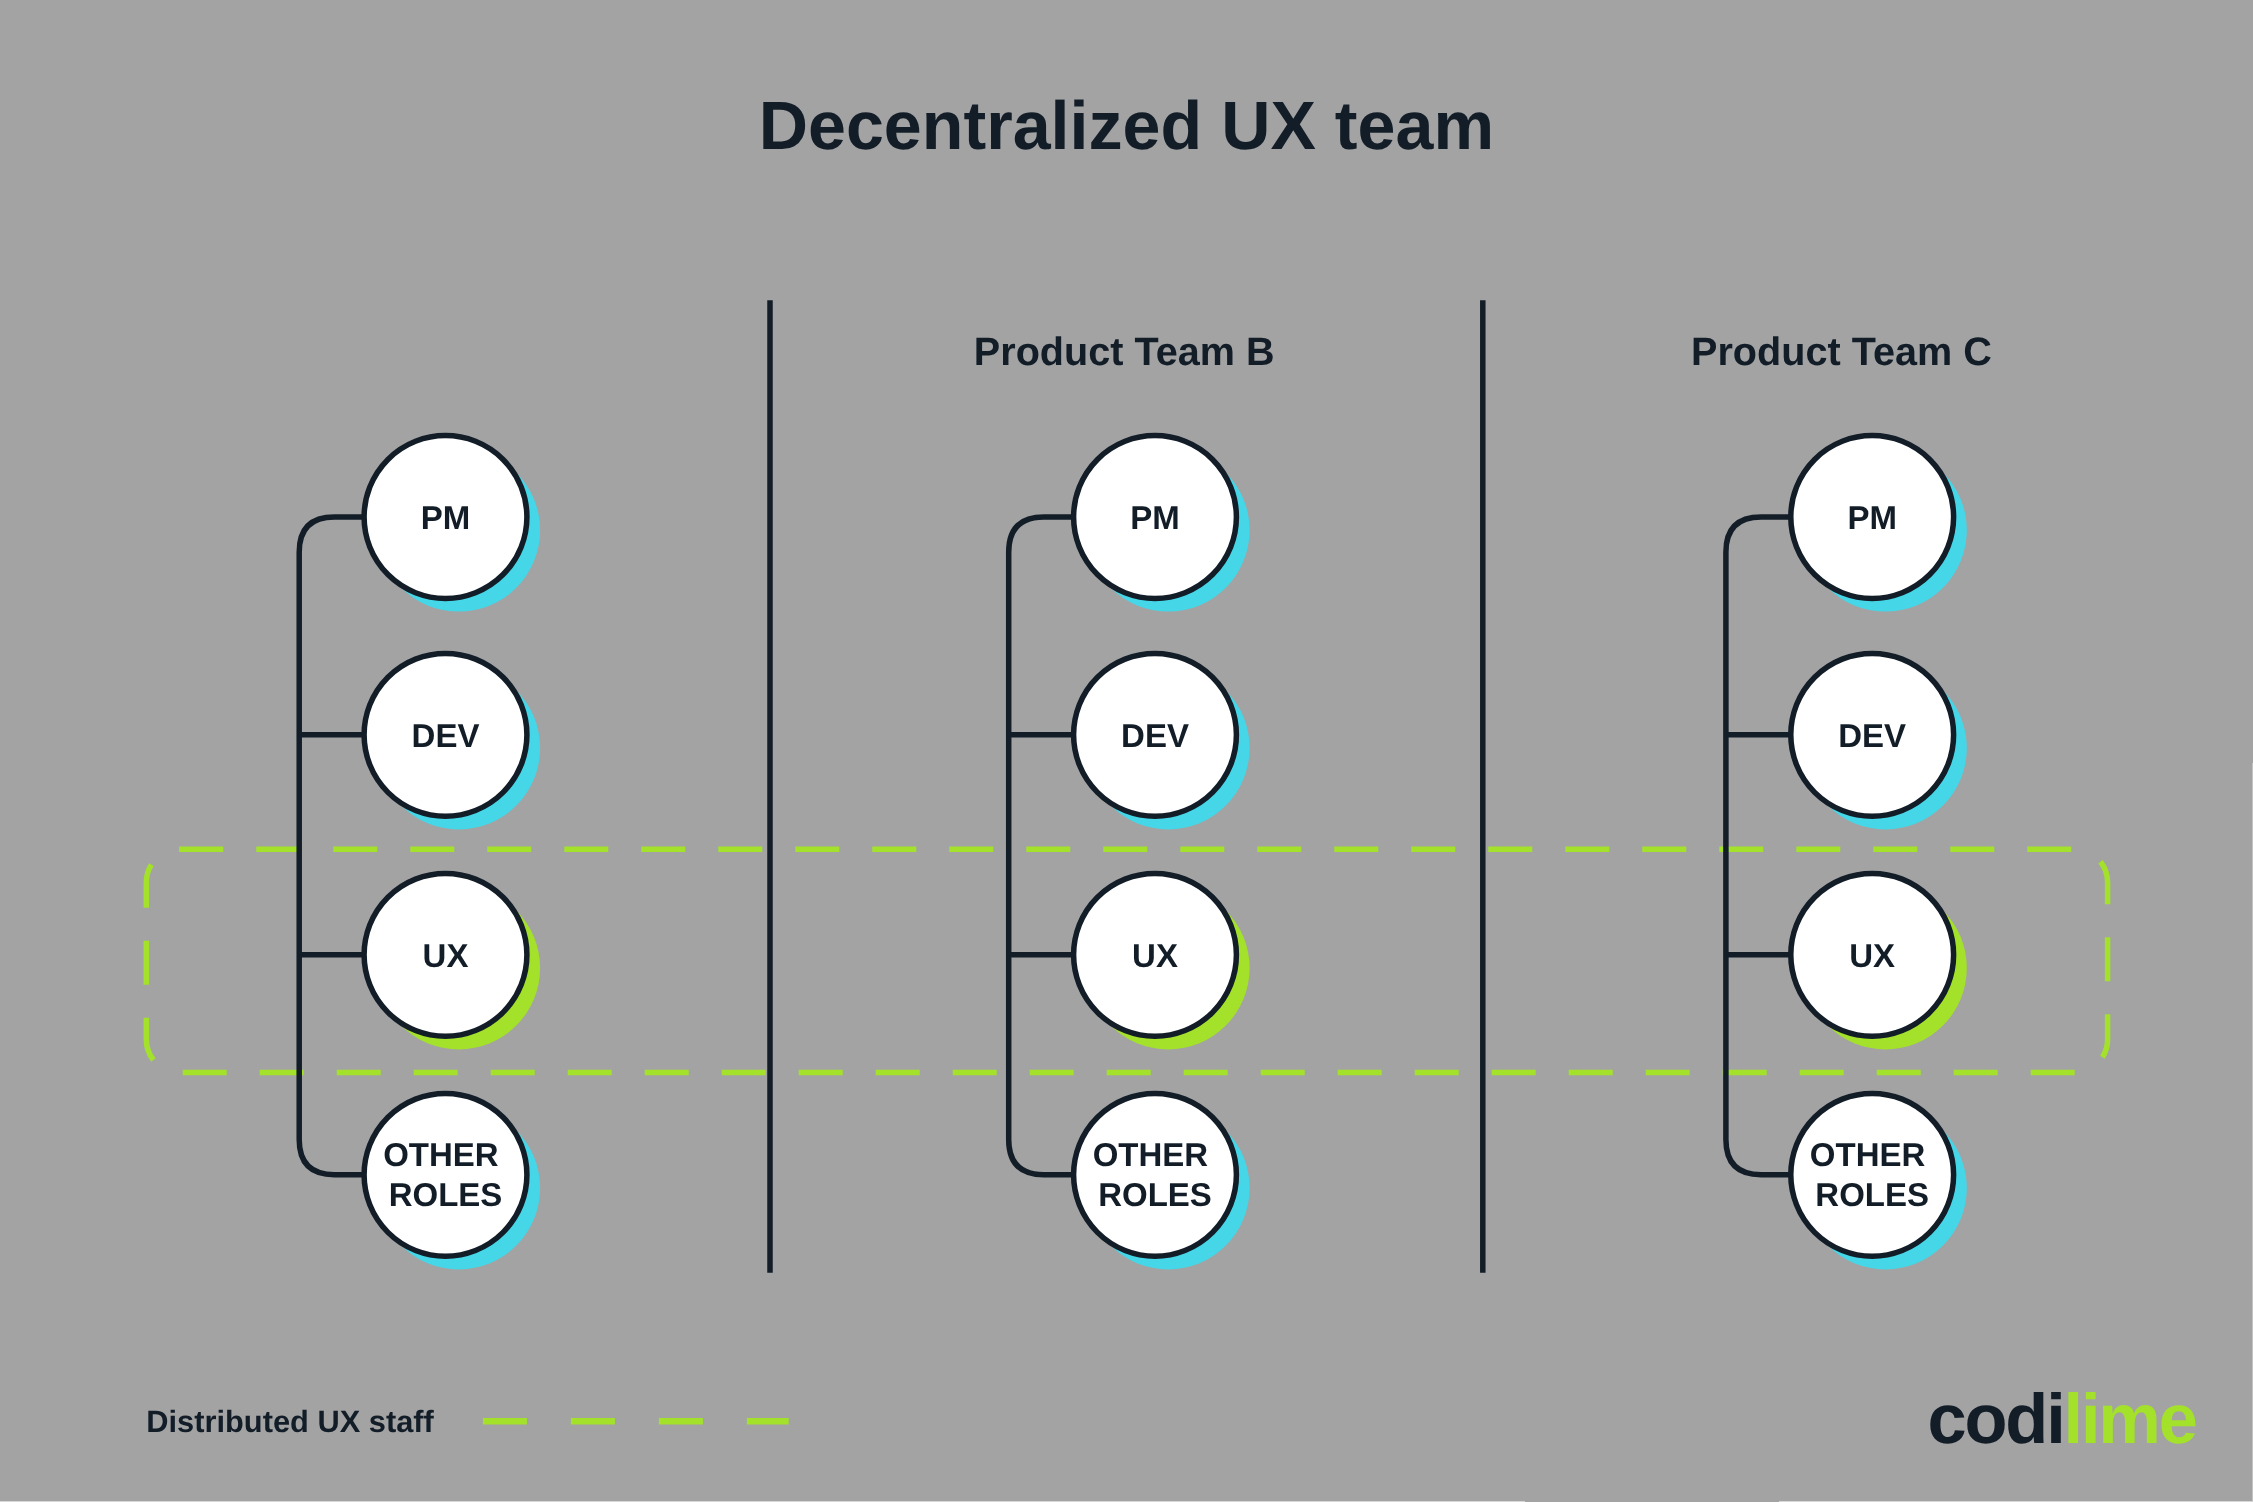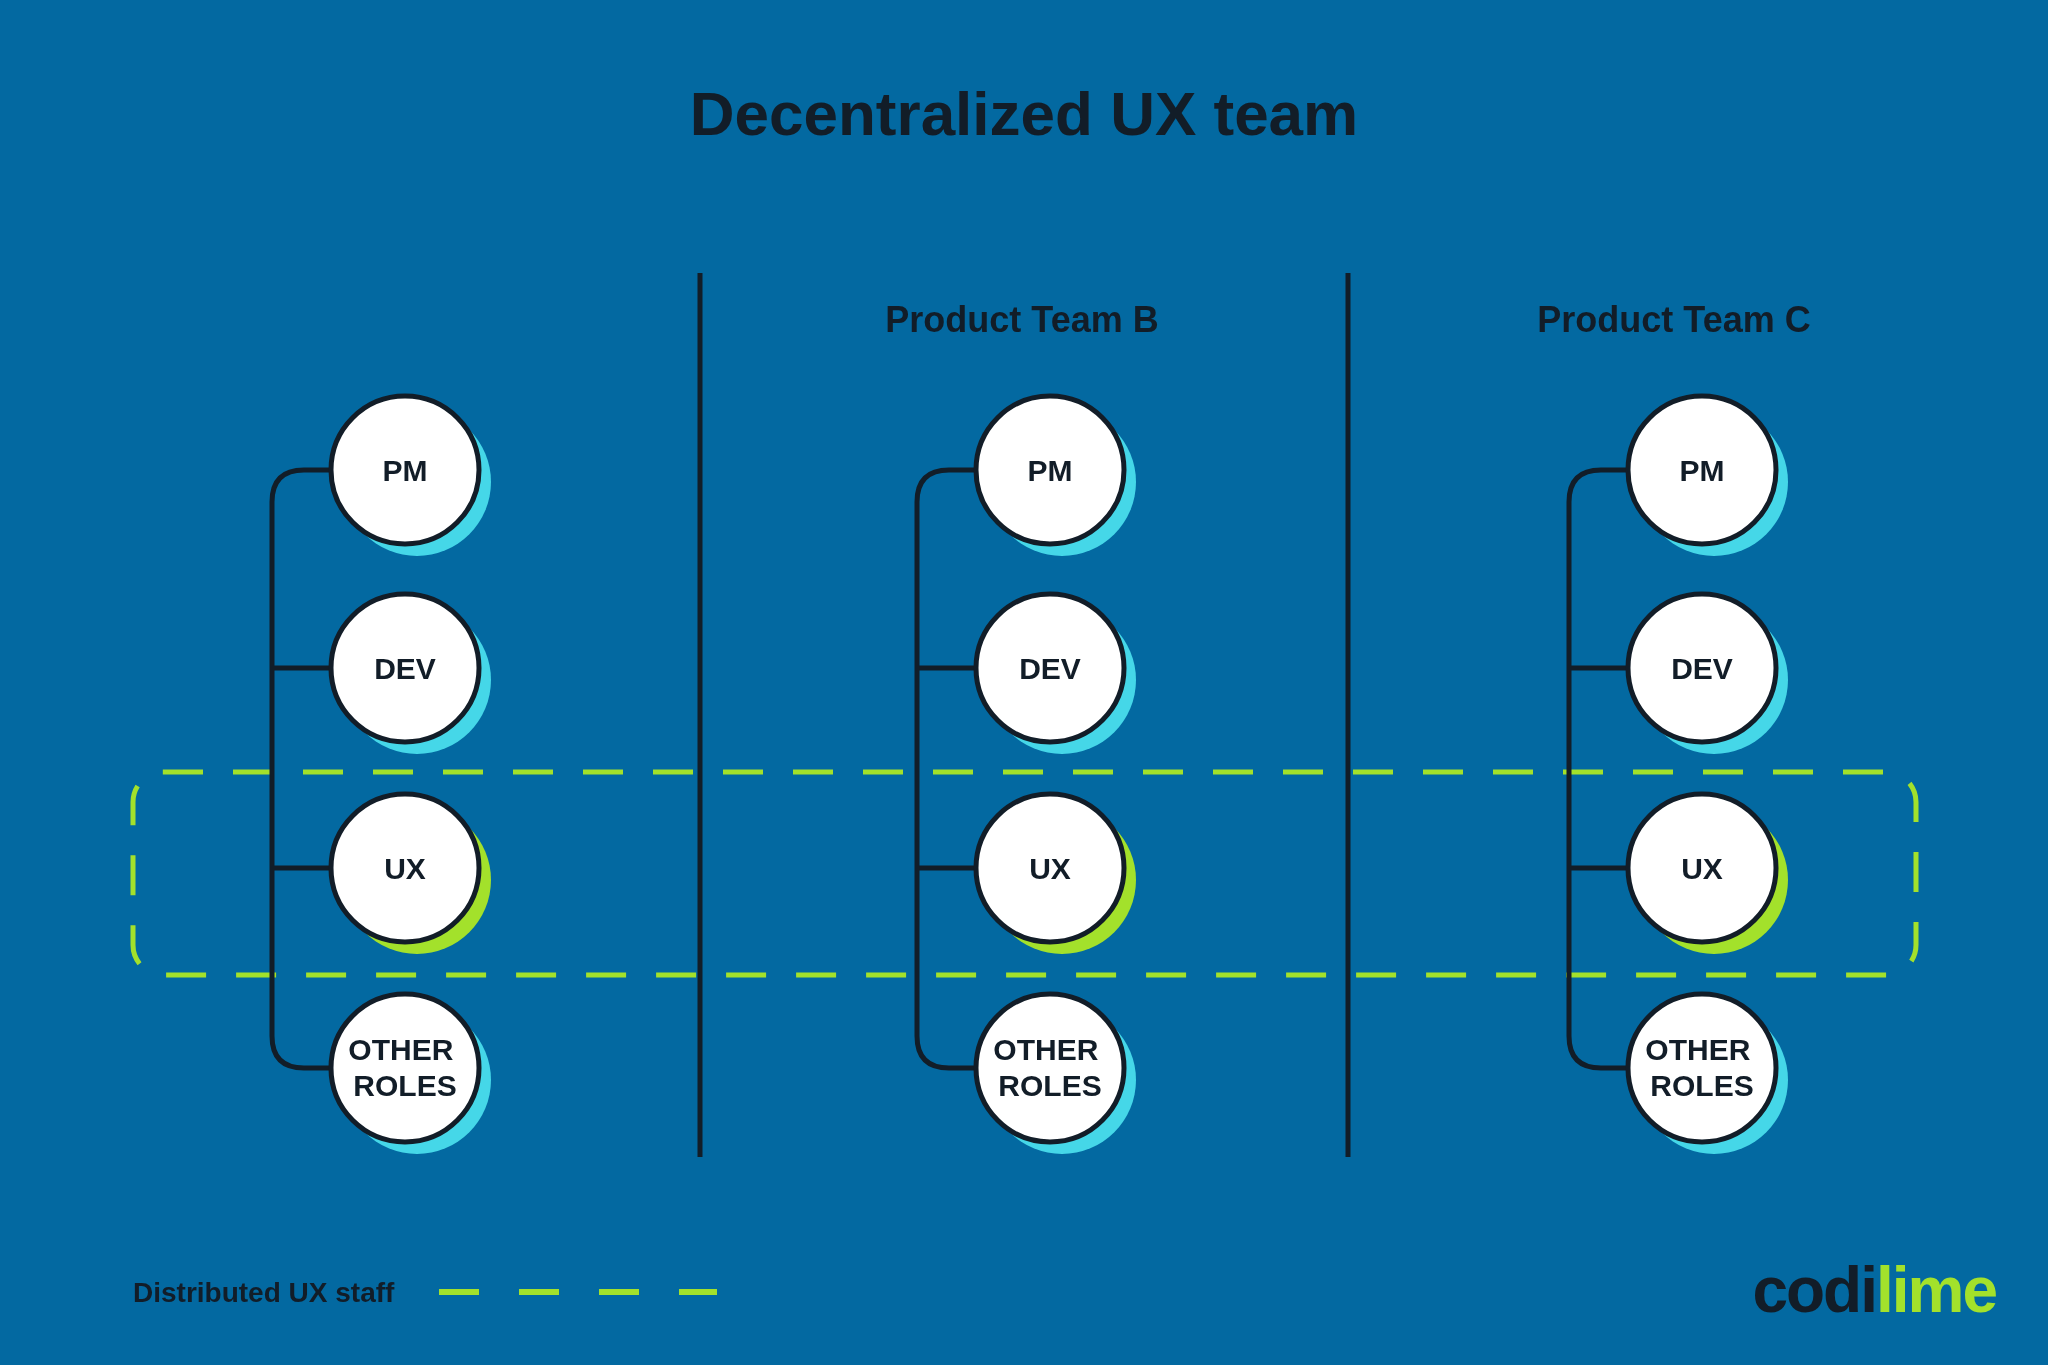--- a/index.html
+++ b/index.html
@@ -1,16 +1,16 @@
 <!DOCTYPE html>
 <html><head>
 <meta charset="utf-8">
 <style>
   html,body{margin:0;padding:0;background:#ffffff;}
-  .stage{position:relative;width:2048px;height:1365px;background:#0369a1;overflow:hidden;
+  .stage{position:relative;width:2048px;height:1365px;background:#a3a3a3;overflow:hidden;
          font-family:"Liberation Sans",sans-serif;}
   svg{display:block;}
   .title-text{font:700 62px "Liberation Sans",sans-serif;fill:#121d28;text-anchor:middle;}
   .team-header{font:700 36px "Liberation Sans",sans-serif;fill:#121d28;text-anchor:middle;}
   .node-label{font:700 30px "Liberation Sans",sans-serif;fill:#121d28;text-anchor:middle;}
   .bracket{fill:none;stroke:#121d28;stroke-width:5;}
   .divider{stroke:#121d28;stroke-width:5;stroke-linecap:butt;}
   .node-circle{fill:#ffffff;stroke:#121d28;stroke-width:5;}
   .shadow-cyan{fill:#45d7e8;}
   .shadow-lime{fill:#a3e12b;}

